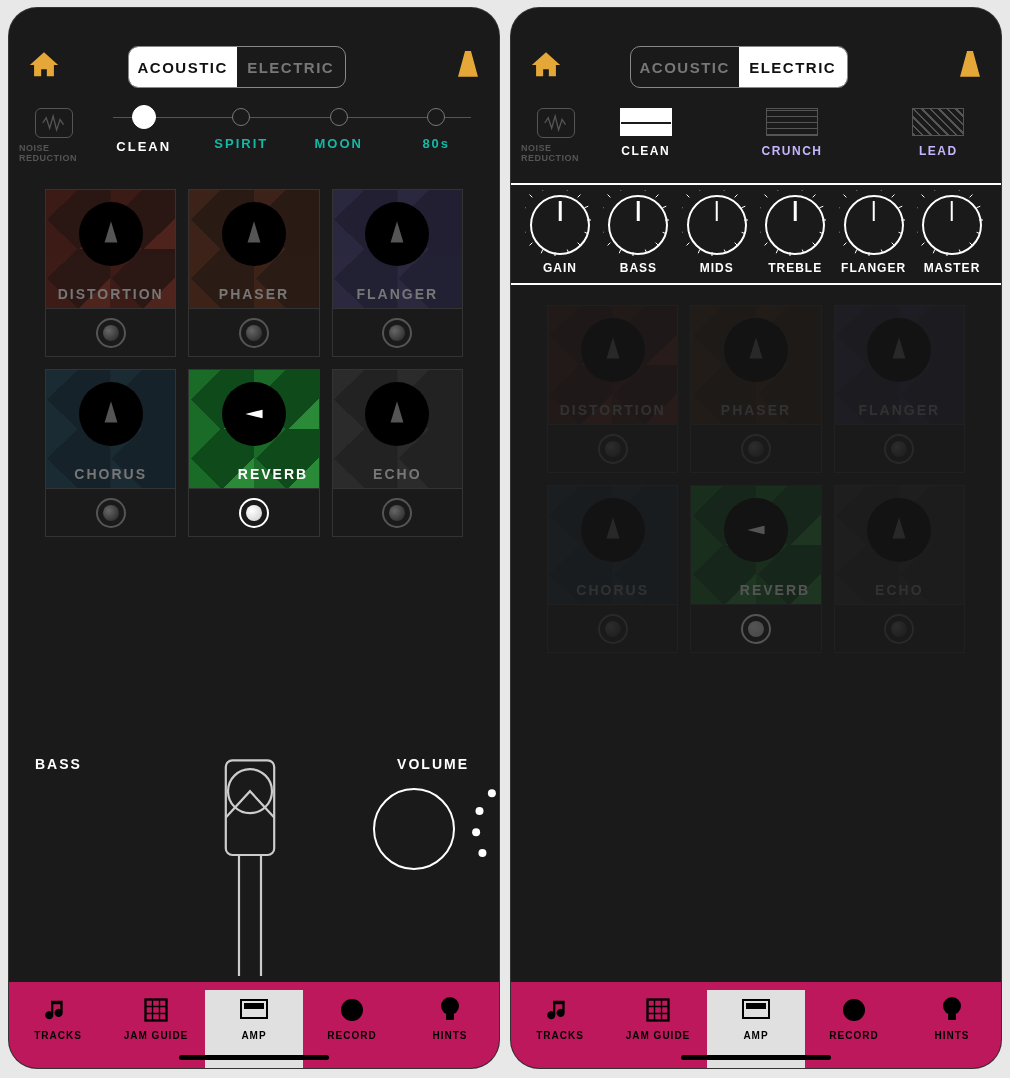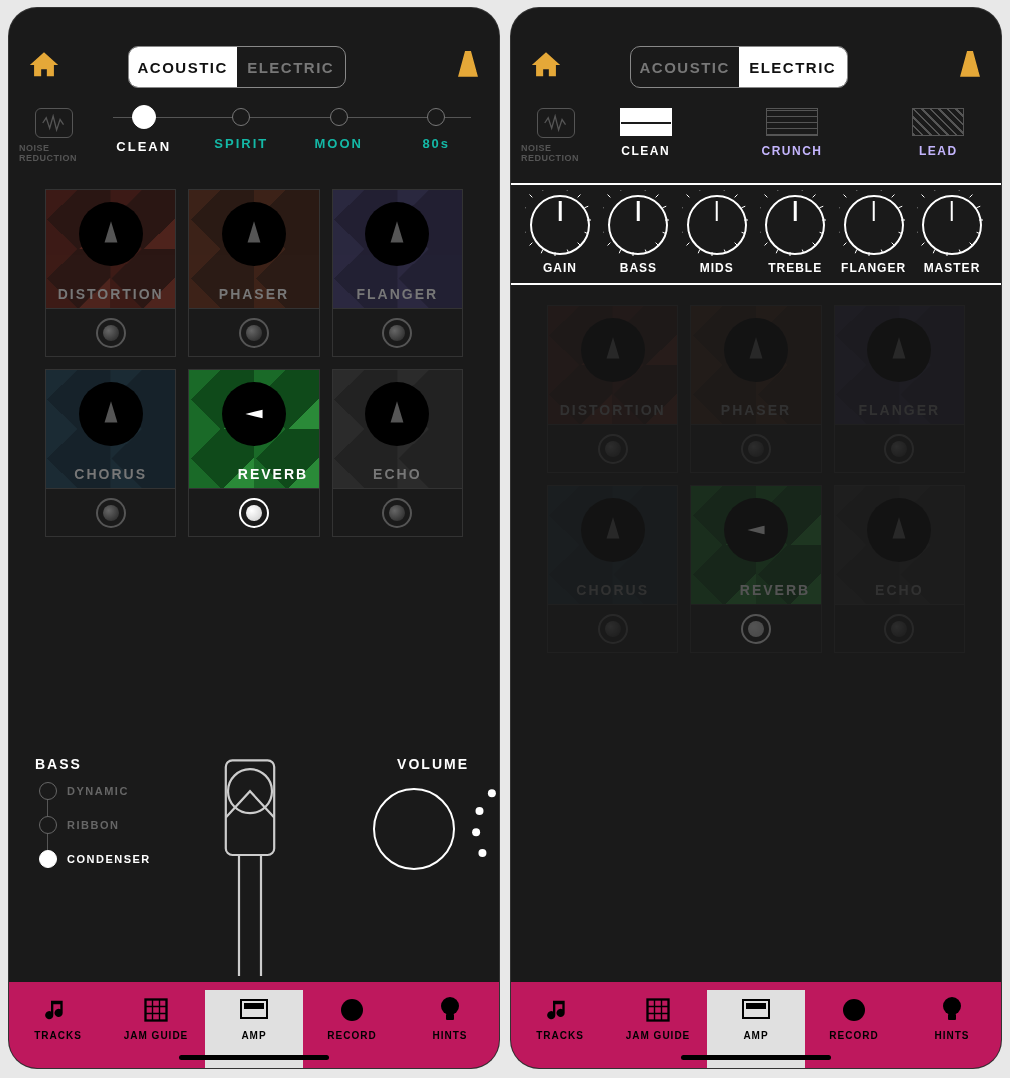--- a/index.html
+++ b/index.html
@@ -500,34 +500,20 @@
     <div class="pedal-bottom">
       <div class="stomp"></div>
     </div>
   </div>
       </div>
   </div>
 
   <div class="bottom-section">
     <div class="mics">
       <div class="mics-title">BASS</div>
-      <div class="mic-list" id="mic-list">
-          <div class="mic-opt ">
-     <div class="mic-dot"></div>
-            <span>DYNAMIC</span>
-   </div>
-          <div class="mic-opt ">
-     <div class="mic-dot"></div>
-            <span>RIBBON</span>
-   </div>
-          <div class="mic-opt active">
-     <div class="mic-dot"></div>
-            <span>CONDENSER</span>
-   </div>
-        </div>
     </div>
     <div class="mic-graphic">
       <svg viewBox="0 0 80 200" stroke="#ccc" fill="none" stroke-width="2">
         <rect x="18" y="4" width="44" height="86" rx="6"></rect>
         <circle cx="40" cy="32" r="20"></circle>
         <path d="M18 56 L40 32 L62 56"></path>
         <path d="M30 90 L30 200 M50 90 L50 200"></path>
       </svg>
     </div>
     <div class="volume">

